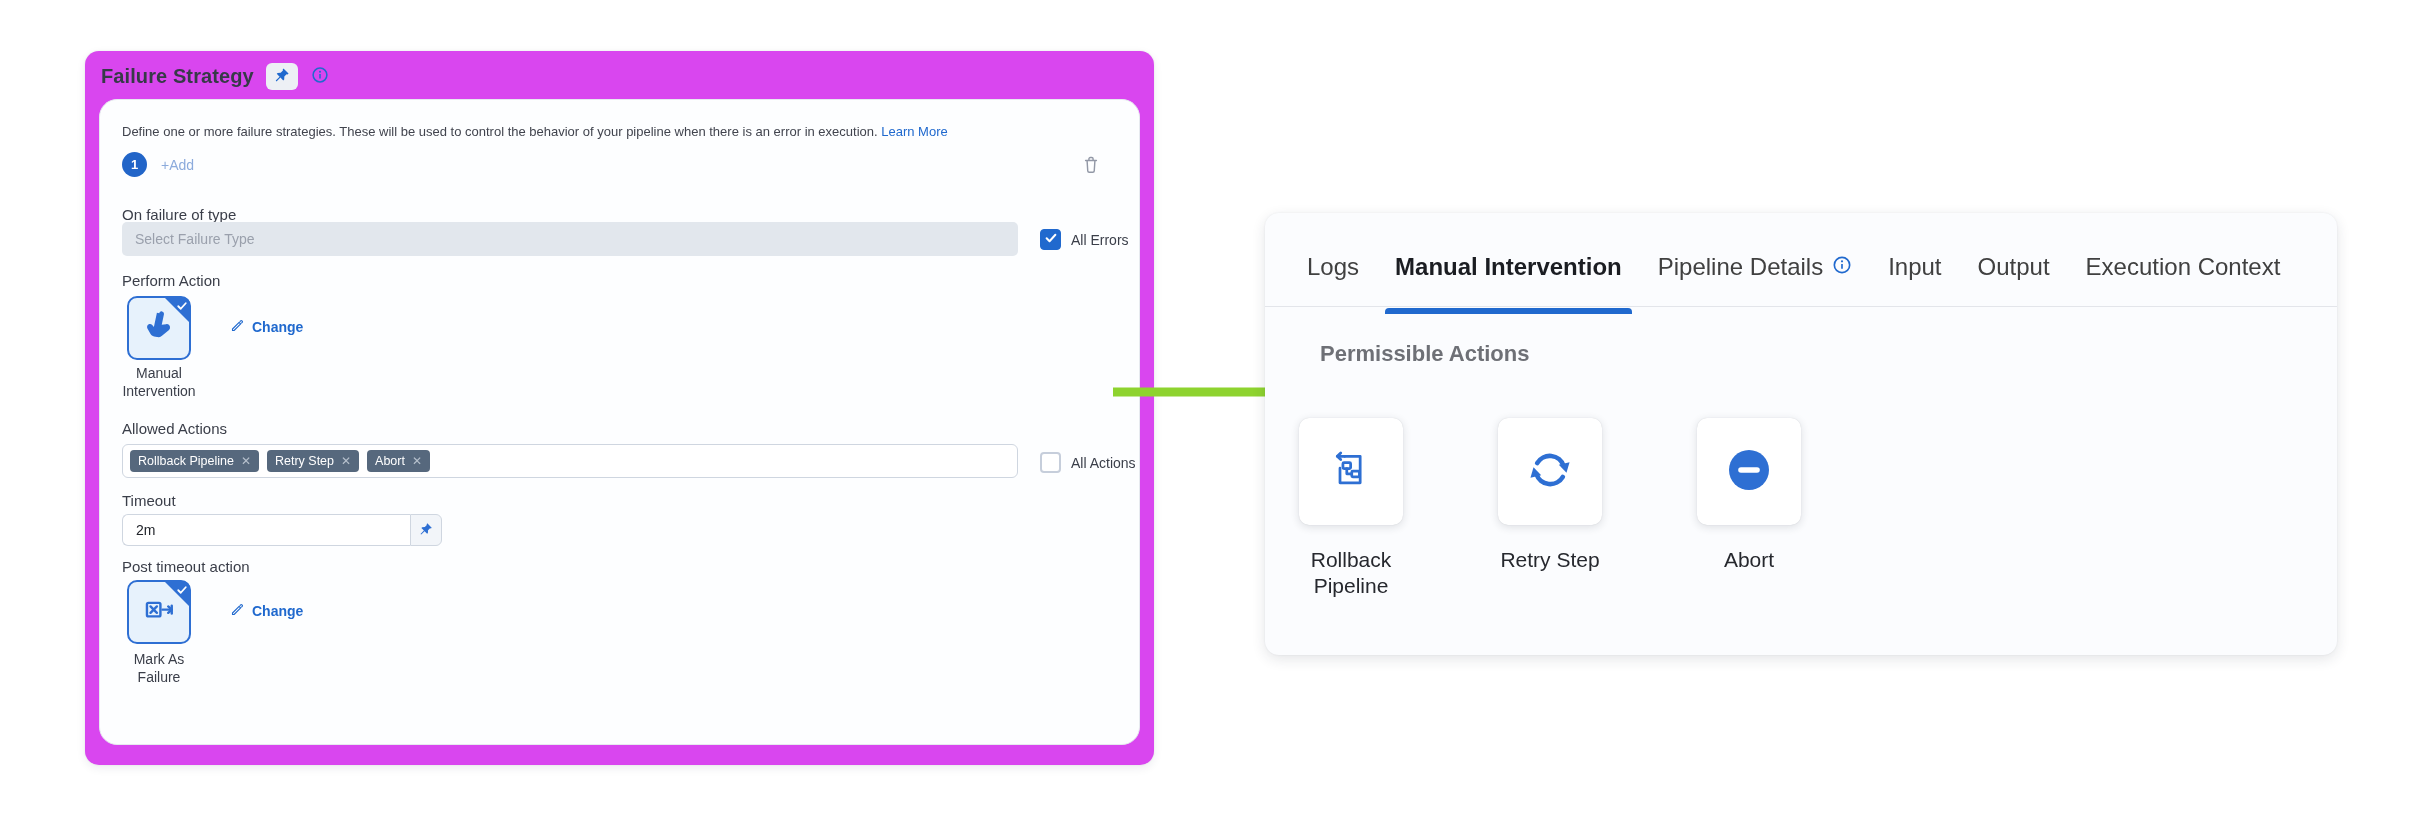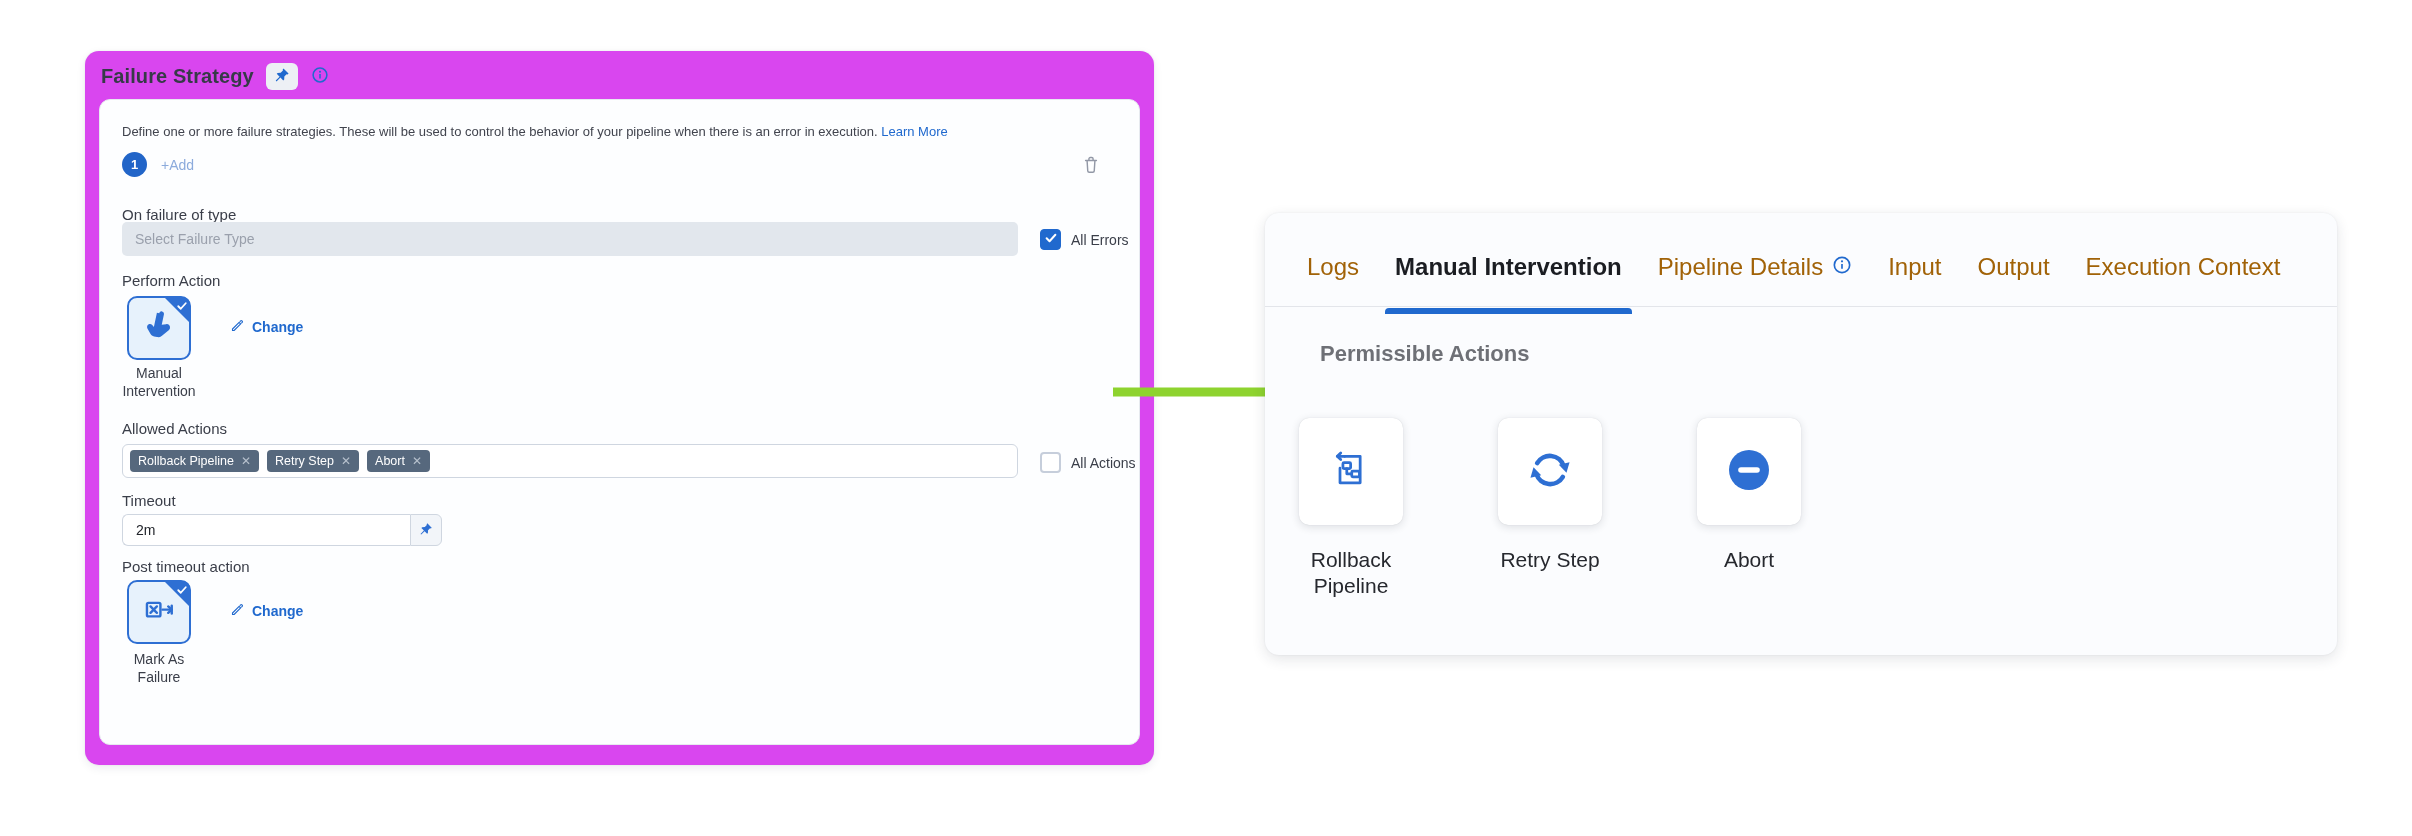--- a/index.html
+++ b/index.html
@@ -24,21 +24,21 @@
     background:#d946ef;border-radius:14px;
     box-shadow:0 3px 10px rgba(30,40,60,.08),0 0 2px rgba(30,40,60,.10);}
   .lp-header{position:absolute;left:16px;top:12px;display:flex;align-items:center;gap:12px;}
   .lp-title{font-size:20px;font-weight:bold;color:#363a47;letter-spacing:.1px;}
   .pin-btn{width:32px;height:27px;background:#edf0f5;border:none;border-radius:6px;
     display:flex;align-items:center;justify-content:center;cursor:pointer;}
   .info-btn{width:20px;height:20px;background:transparent;border:none;display:flex;
     align-items:center;justify-content:center;cursor:pointer;}
 
   .inner-card{position:absolute;left:14px;top:48px;width:1041px;height:646px;
-    background:#fdfeff;border:1px solid var(--border-card);border-radius:11px;}
+    background:#fdfeff;border:1px solid var(--border-card);border-radius:18px;}
 
   .desc{position:absolute;left:22px;top:24px;font-size:13px;color:#41444e;width:980px;}
   .desc a{color:var(--accent);text-decoration:none;cursor:pointer;}
 
   .badge-row{position:absolute;left:22px;top:52px;display:flex;align-items:center;gap:14px;}
   .index-badge{width:25px;height:25px;border-radius:50%;background:#2265c8;color:#fff;
     font-size:13px;font-weight:bold;display:flex;align-items:center;justify-content:center;cursor:pointer;}
   .add-link{font-size:14px;color:#8cabdc;background:none;border:none;cursor:pointer;}
   .trash-btn{position:absolute;right:38px;top:54px;background:none;border:none;cursor:pointer;}
 
@@ -102,21 +102,21 @@
   .arrow{position:absolute;left:1105px;top:375px;}
 
   
   .right-panel{position:absolute;left:1265px;top:213px;width:1072px;height:442px;
     background:#fbfcfe;border-radius:14px;
     box-shadow:0 4px 14px rgba(30,40,60,.12),0 0 2px rgba(30,40,60,.08);}
   .tab-bar{position:absolute;left:0;top:0;width:100%;height:94px;
     border-bottom:1px solid #e3e5ea;display:flex;align-items:center;gap:36px;
     padding:14px 0 0 42px;}
   .tab{position:relative;height:100%;display:flex;align-items:center;gap:9px;
-    background:none;border:none;cursor:pointer;font-size:24px;color:#a16207;
+    background:none;border:none;cursor:pointer;font-size:24px;color:#404040;
     font-family:"Liberation Sans","DejaVu Sans",sans-serif;}
   .tab.active{font-weight:bold;color:#1b1d22;}
   .tab.active::after{content:"";position:absolute;left:-10px;right:-10px;bottom:-8px;
     height:6px;background:var(--accent);border-radius:4px 4px 0 0;}
   .section-title{position:absolute;left:55px;top:128px;font-size:22px;color:var(--text-muted);}
   .actions-row{position:absolute;left:34px;top:205px;display:flex;gap:95px;}
   .action-item{width:104px;display:flex;flex-direction:column;align-items:center;}
   .action-card{width:104px;height:107px;background:#fff;border-radius:10px;cursor:pointer;
     box-shadow:0 2px 8px rgba(35,45,60,.14),0 0 1px rgba(35,45,60,.18);
     display:flex;align-items:center;justify-content:center;border:none;}

